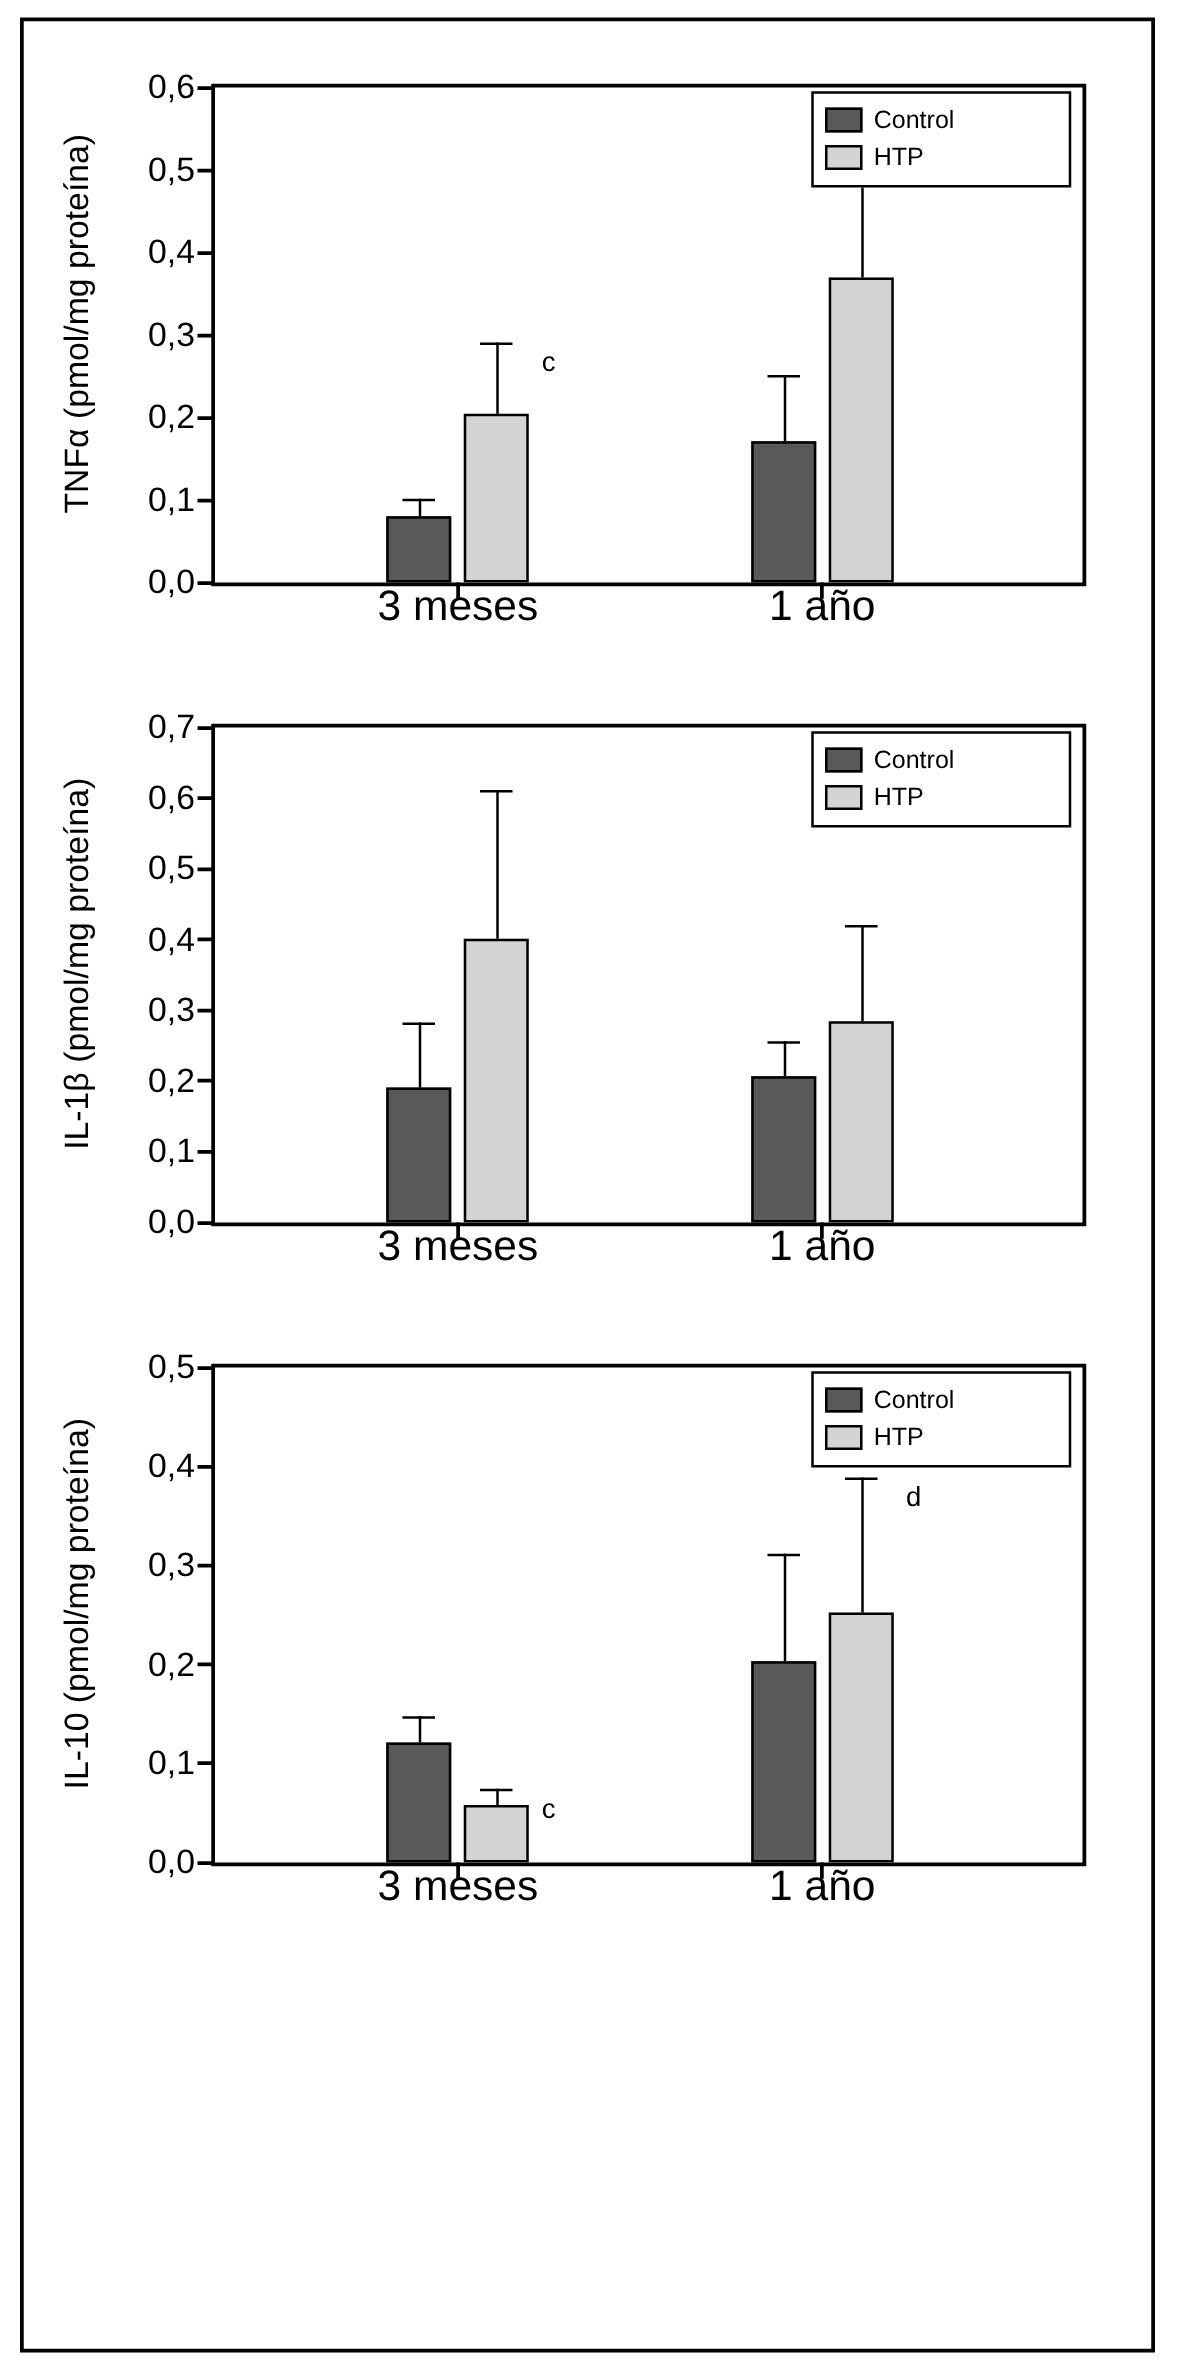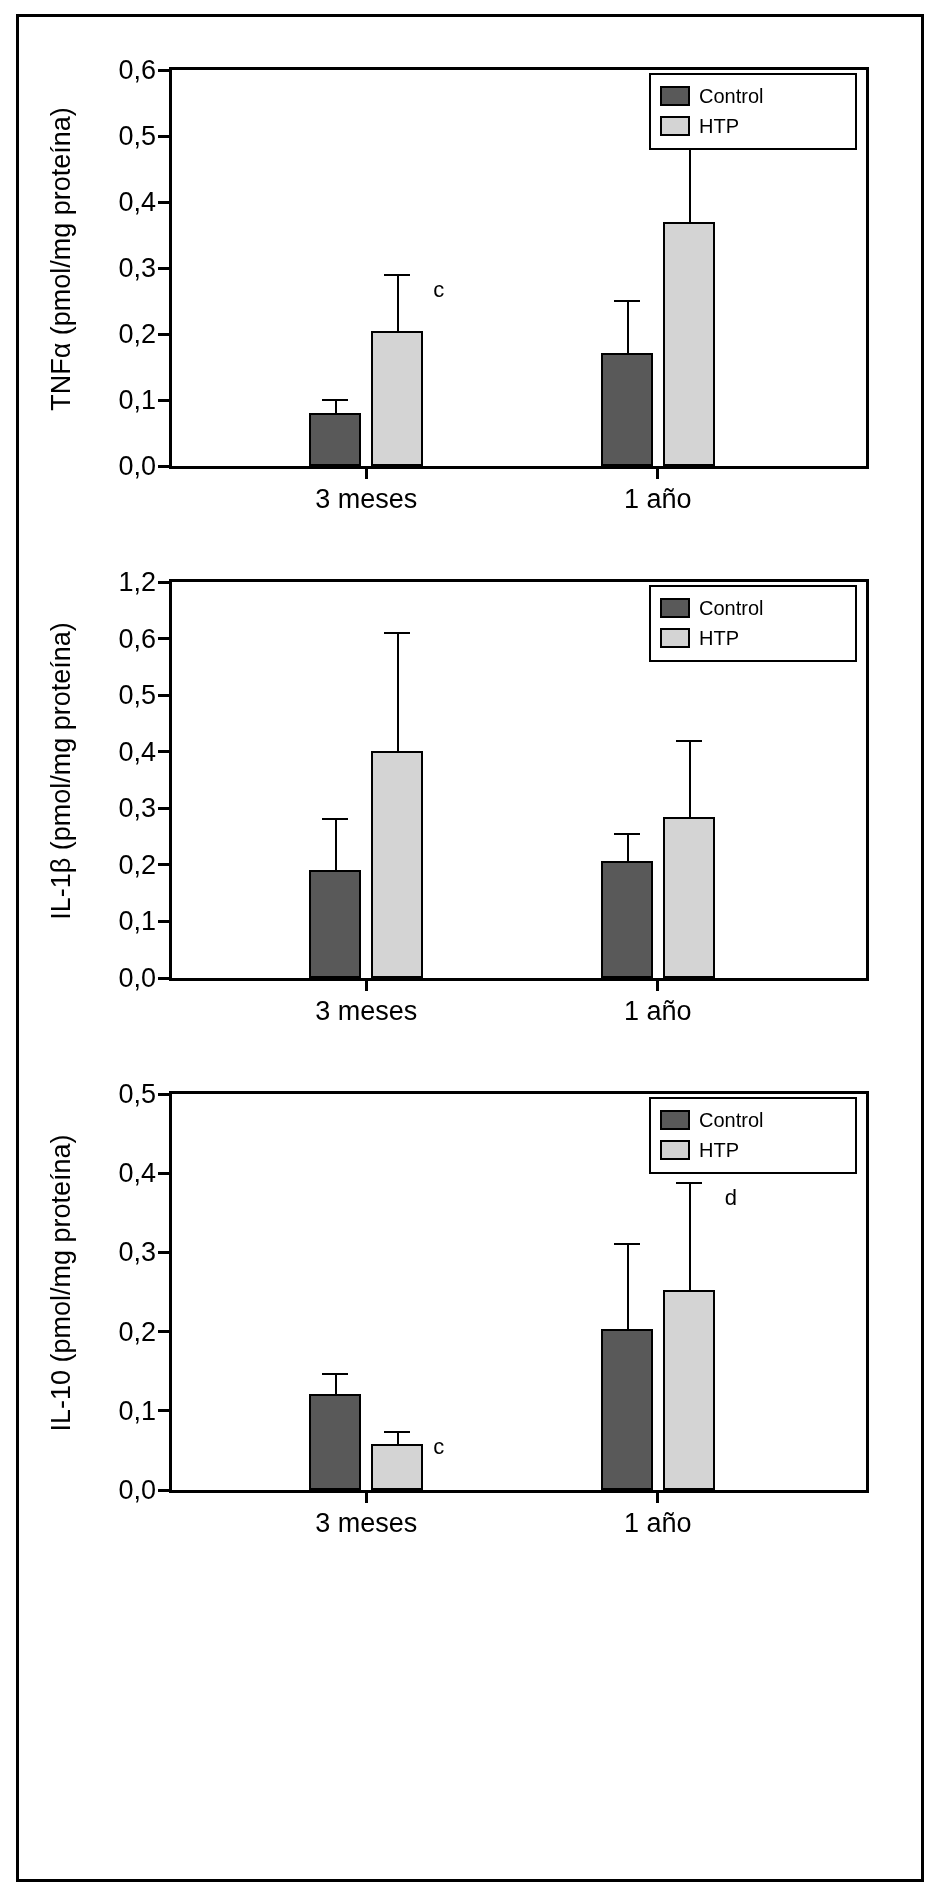--- a/index.html
+++ b/index.html
@@ -94,23 +94,22 @@
   .xtick {
     position: absolute;
     bottom: -13px;
     height: 13px;
     width: 0;
     border-left: 3px solid #000;
   }
   .xlabel {
     position: absolute;
     top: 100%;
-    margin-top: 18px;
     transform: translateX(-50%);
-    font-size: 27px;
+    font-size: 34px;
     white-space: nowrap;
   }
 
   .bar {
     position: absolute;
     bottom: 0;
     border: 2px solid #000;
     box-sizing: border-box;
   }
   .err {
@@ -221,21 +220,21 @@
           <div class="ticklabel" style="top: 282.857px;">0,2</div>
           <div class="tick" style="top: 224.786px;"></div>
           <div class="ticklabel" style="top: 226.286px;">0,3</div>
           <div class="tick" style="top: 168.214px;"></div>
           <div class="ticklabel" style="top: 169.714px;">0,4</div>
           <div class="tick" style="top: 111.643px;"></div>
           <div class="ticklabel" style="top: 113.143px;">0,5</div>
           <div class="tick" style="top: 55.0714px;"></div>
           <div class="ticklabel" style="top: 56.5714px;">0,6</div>
           <div class="tick" style="top: -1.5px;"></div>
-          <div class="ticklabel" style="top: 0px;">1,2</div>
+          <div class="ticklabel" style="top: 0px;">0,7</div>
           <div class="xtick" style="left: 192.82px;"></div>
           <div class="xlabel" style="left: 194.32px;">3 meses</div>
           <div class="bar" style="left: 137.32px; width: 52px; height: 108.051px; background: rgb(89, 89, 89);"></div>
           <div class="err" style="left: 163.32px; top: 235.903px; height: 52.0457px;"></div>
           <div class="errcap" style="left: 150.32px; top: 235.903px; width: 26px;"></div>
           <div class="bar" style="left: 199.32px; width: 52px; height: 227.417px; background: rgb(212, 212, 212);"></div>
           <div class="err" style="left: 225.32px; top: 49.7829px; height: 118.8px;"></div>
           <div class="errcap" style="left: 212.32px; top: 49.7829px; width: 26px;"></div>
           <div class="xtick" style="left: 484.3px;"></div>
           <div class="xlabel" style="left: 485.8px;">1 año</div>

